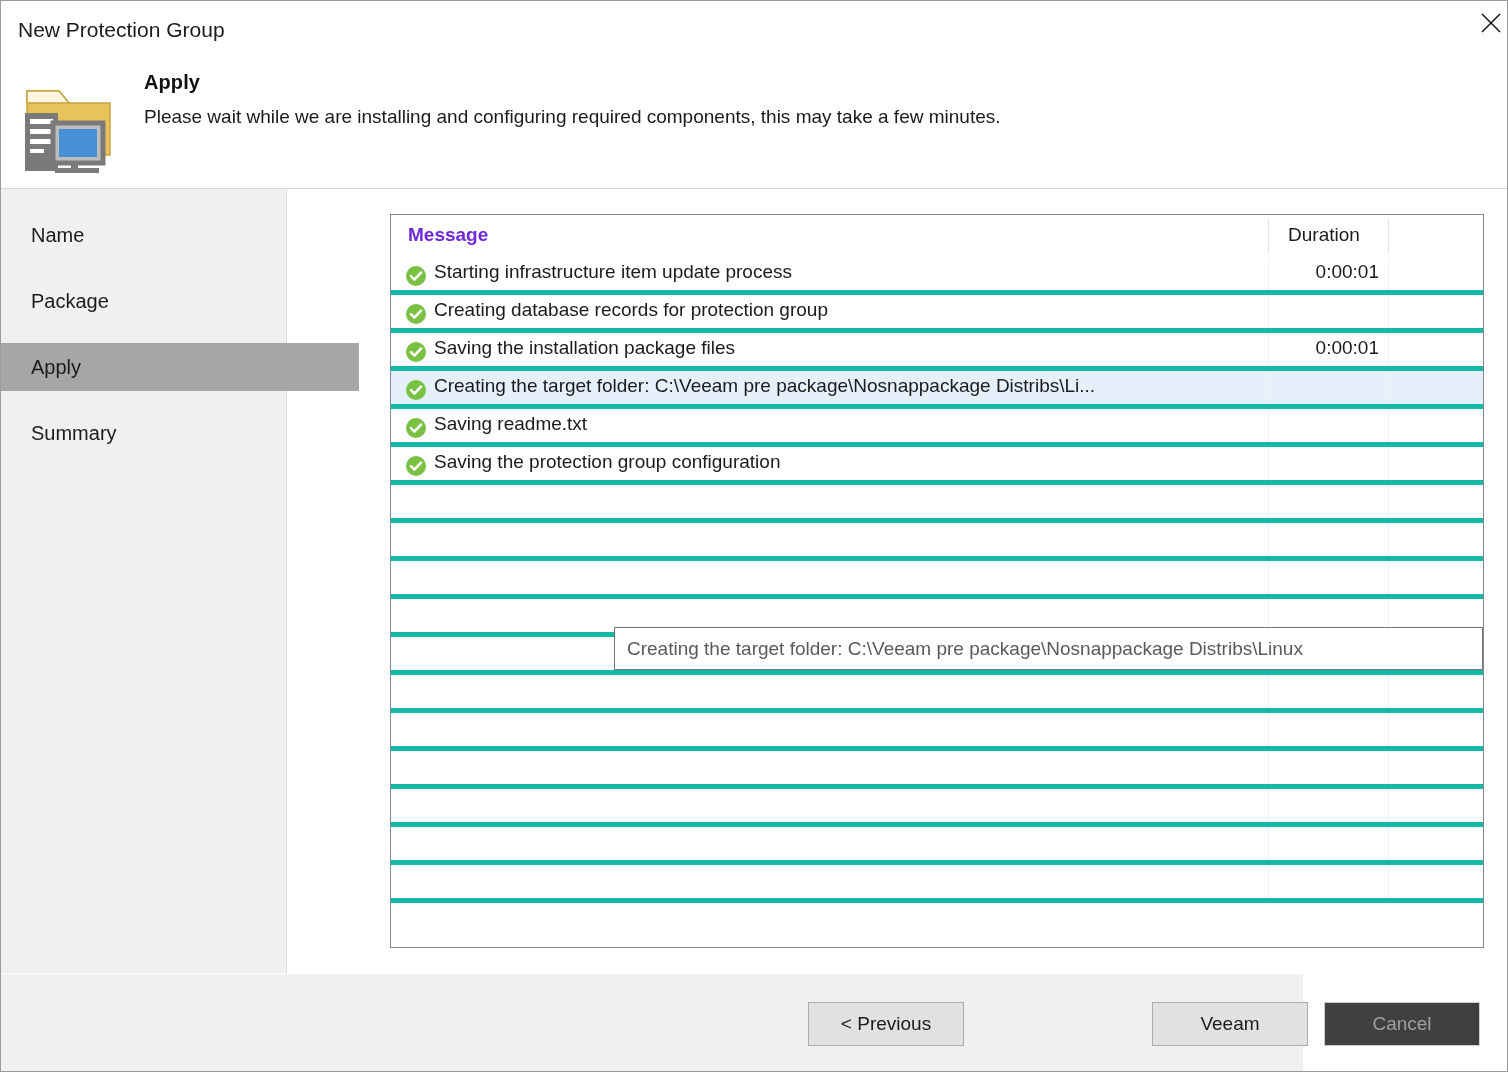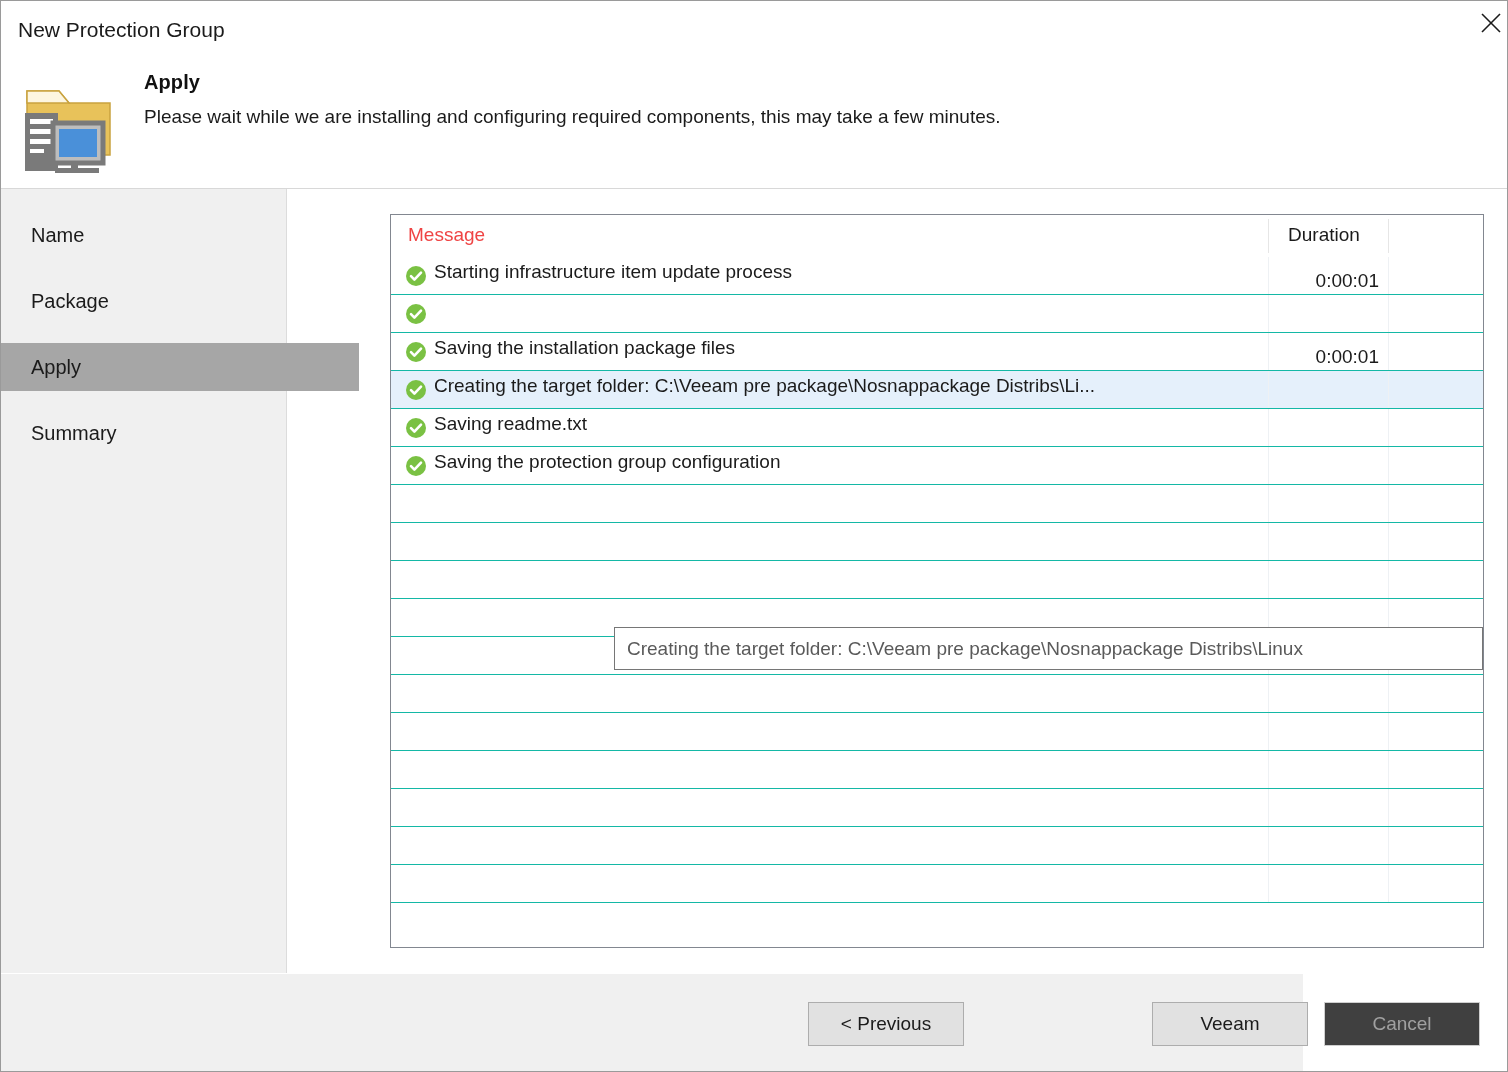--- a/index.html
+++ b/index.html
@@ -147,21 +147,22 @@
     width: 1092px;
     height: 42px;
     background: #ffffff;
     border-bottom: 1px solid #ffffff;
   }
   .hdr-msg {
     position: absolute;
     left: 17px;
     top: 9px;
     font-size: 19px;
-    color: #ef4444;
+    color: #6d28d9;
+    font-weight: bold;
   }
   .hdr-dur {
     position: absolute;
     left: 878px;
     top: 9px;
     width: 110px;
     text-align: center;
     font-size: 19px;
     color: #1b1b1b;
   }
@@ -175,21 +176,21 @@
   .rows {
     position: absolute;
     left: 0;
     top: 42px;
     width: 1092px;
     height: 690px;
   }
   .row {
     position: relative;
     height: 38px;
-    border-bottom: 1px solid #14b8a6;
+    border-bottom: 5px solid #14b8a6;
     box-sizing: border-box;
   }
   .row.sel {
     background: #e5f0fb;
   }
   .row .ico {
     position: absolute;
     left: 14px;
     top: 8px;
     width: 22px;
@@ -206,21 +207,20 @@
     max-width: 830px;
   }
   .row .dur {
     position: absolute;
     left: 878px;
     top: 4px;
     width: 110px;
     text-align: right;
     font-size: 19px;
     color: #1b1b1b;
-    margin-top: 9px;
   }
   .col-div {
     position: absolute;
     top: 0;
     width: 1px;
     height: 100%;
     background: #eef1f4;
   }
   .col-div-1 { left: 877px; }
   .col-div-2 { left: 997px; }
@@ -348,20 +348,21 @@
             <div class="msg">Starting infrastructure item update process</div>
             <div class="col-div col-div-1"></div>
             <div class="dur">0:00:01</div>
             <div class="col-div col-div-2"></div>
           </div>
           <div class="row">
             <div class="ico"><svg width="22" height="22" viewBox="0 0 22 22" aria-hidden="true">
                 <circle cx="11" cy="11" r="10" fill="#7ac143"></circle>
                 <path d="M6 11.2 L9.4 14.6 L16 7.6" fill="none" stroke="#ffffff" stroke-width="2.6" stroke-linecap="round" stroke-linejoin="round"></path>
               </svg></div>
+            <div class="msg">Creating database records for protection group</div>
             <div class="col-div col-div-1"></div>
             <div class="dur"></div>
             <div class="col-div col-div-2"></div>
           </div>
           <div class="row">
             <div class="ico"><svg width="22" height="22" viewBox="0 0 22 22" aria-hidden="true">
                 <circle cx="11" cy="11" r="10" fill="#7ac143"></circle>
                 <path d="M6 11.2 L9.4 14.6 L16 7.6" fill="none" stroke="#ffffff" stroke-width="2.6" stroke-linecap="round" stroke-linejoin="round"></path>
               </svg></div>
             <div class="msg">Saving the installation package files</div>

